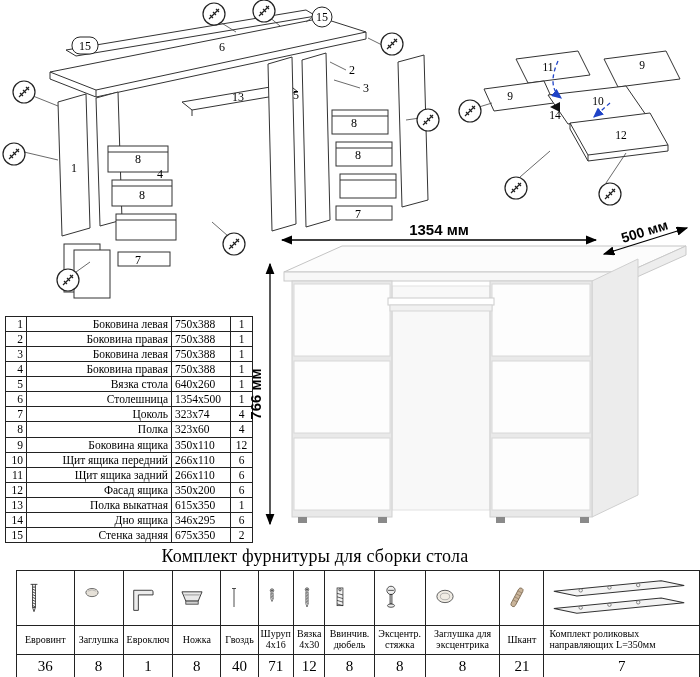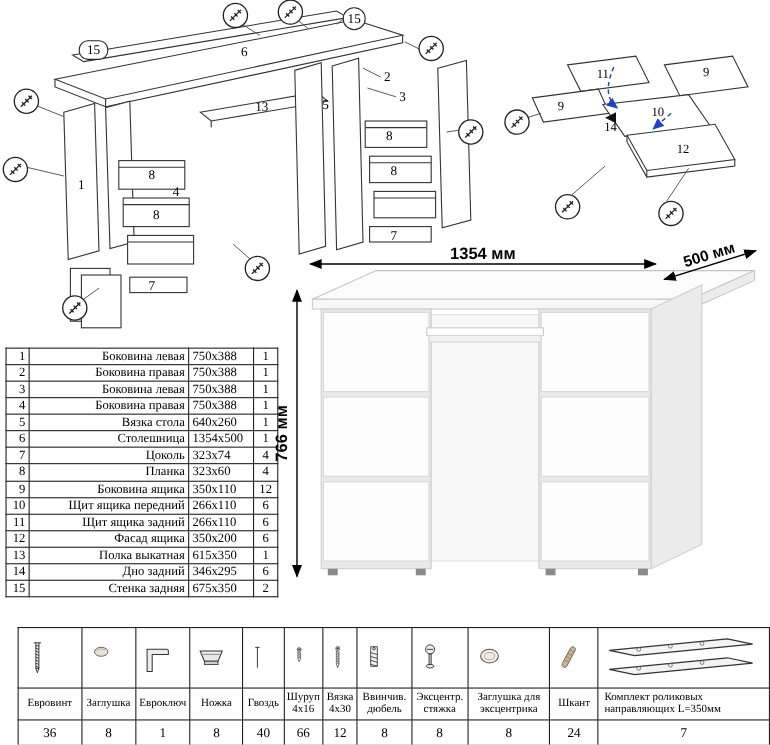--- a/index.html
+++ b/index.html
@@ -18,21 +18,21 @@
 
   
   .hw-title{position:absolute;left:0;top:546px;width:630px;text-align:center;
             font-size:18px;letter-spacing:.2px;}
   .hw-table{position:absolute;left:16px;top:570px;border-collapse:collapse;table-layout:fixed;}
   .hw-table td{border:1px solid #222;text-align:center;vertical-align:middle;
                padding:1px 2px;overflow:hidden;}
   .hw-icon-row td{height:52px;}
   .hw-name-row td{height:26px;font-size:10px;line-height:1.08;}
   .hw-name-row td.left{text-align:left;padding-left:5px;margin-left:32px;}
-  .hw-qty-row td{height:20px;font-size:12px;}
+  .hw-qty-row td{height:20px;font-size:15px;}
 
   svg{display:block;}
   .svg-label{font-family:"Liberation Serif",serif;}
 </style>
 </head>
 <body>
 
 <div class="page">
 
   <svg class="abs" style="left:0;top:0" width="452" height="312" viewBox="0 0 452 312">
@@ -214,21 +214,21 @@
           <td class="qty">1</td>
         </tr>
       <tr>
           <td class="num">7</td>
           <td class="name">Цоколь</td>
           <td class="size">323x74</td>
           <td class="qty">4</td>
         </tr>
       <tr>
           <td class="num">8</td>
-          <td class="name">Планка</td>
+          <td class="name">Полка</td>
           <td class="size">323x60</td>
           <td class="qty">4</td>
         </tr>
       <tr>
           <td class="num">9</td>
           <td class="name">Боковина ящика</td>
           <td class="size">350x110</td>
           <td class="qty">12</td>
         </tr>
       <tr>
@@ -250,21 +250,21 @@
           <td class="qty">6</td>
         </tr>
       <tr>
           <td class="num">13</td>
           <td class="name">Полка выкатная</td>
           <td class="size">615x350</td>
           <td class="qty">1</td>
         </tr>
       <tr>
           <td class="num">14</td>
-          <td class="name">Дно задний</td>
+          <td class="name">Дно ящика</td>
           <td class="size">346x295</td>
           <td class="qty">6</td>
         </tr>
       <tr>
           <td class="num">15</td>
           <td class="name">Стенка задняя</td>
           <td class="size">675x350</td>
           <td class="qty">2</td>
         </tr>
     </tbody>
@@ -317,20 +317,21 @@
       <line x1="364" y1="32" x2="447" y2="6" marker-start="url(#dimB)" marker-end="url(#dimA)"></line>
       <line x1="30" y1="42" x2="30" y2="302" marker-start="url(#dimB)" marker-end="url(#dimA)"></line>
     </g>
     <g font-family="&quot;Liberation Sans&quot;,sans-serif" font-weight="bold" fill="#000" text-anchor="middle">
       <text x="199" y="13" font-size="15">1354 мм</text>
       <text transform="translate(406,14) rotate(-17)" font-size="14">500 мм</text>
       <text transform="translate(21,172) rotate(-90)" font-size="15">766 мм</text>
     </g>
   </svg>
 
+  <div class="hw-title">Комплект фурнитуры для сборки стола</div>
 
   <table class="hw-table">
     <colgroup>
       <col style="width:60px">
         <col style="width:50px">
         <col style="width:50px">
         <col style="width:50px">
       <col style="width:38px">
         <col style="width:32px">
         <col style="width:32px">
@@ -461,24 +462,24 @@
         <td>Заглушка для эксцентрика</td>
         <td>Шкант</td>
         <td class="left">Комплект роликовых направляющих L=350мм</td>
       </tr>
       <tr class="hw-qty-row">
         <td>36</td>
         <td>8</td>
         <td>1</td>
         <td>8</td>
         <td>40</td>
-        <td>66</td>
+        <td>71</td>
         <td>12</td>
         <td>8</td>
         <td>8</td>
         <td>8</td>
-        <td>24</td>
+        <td>21</td>
         <td>7</td>
       </tr>
     </tbody>
   </table>
 
 </div>
 
 </body></html>

